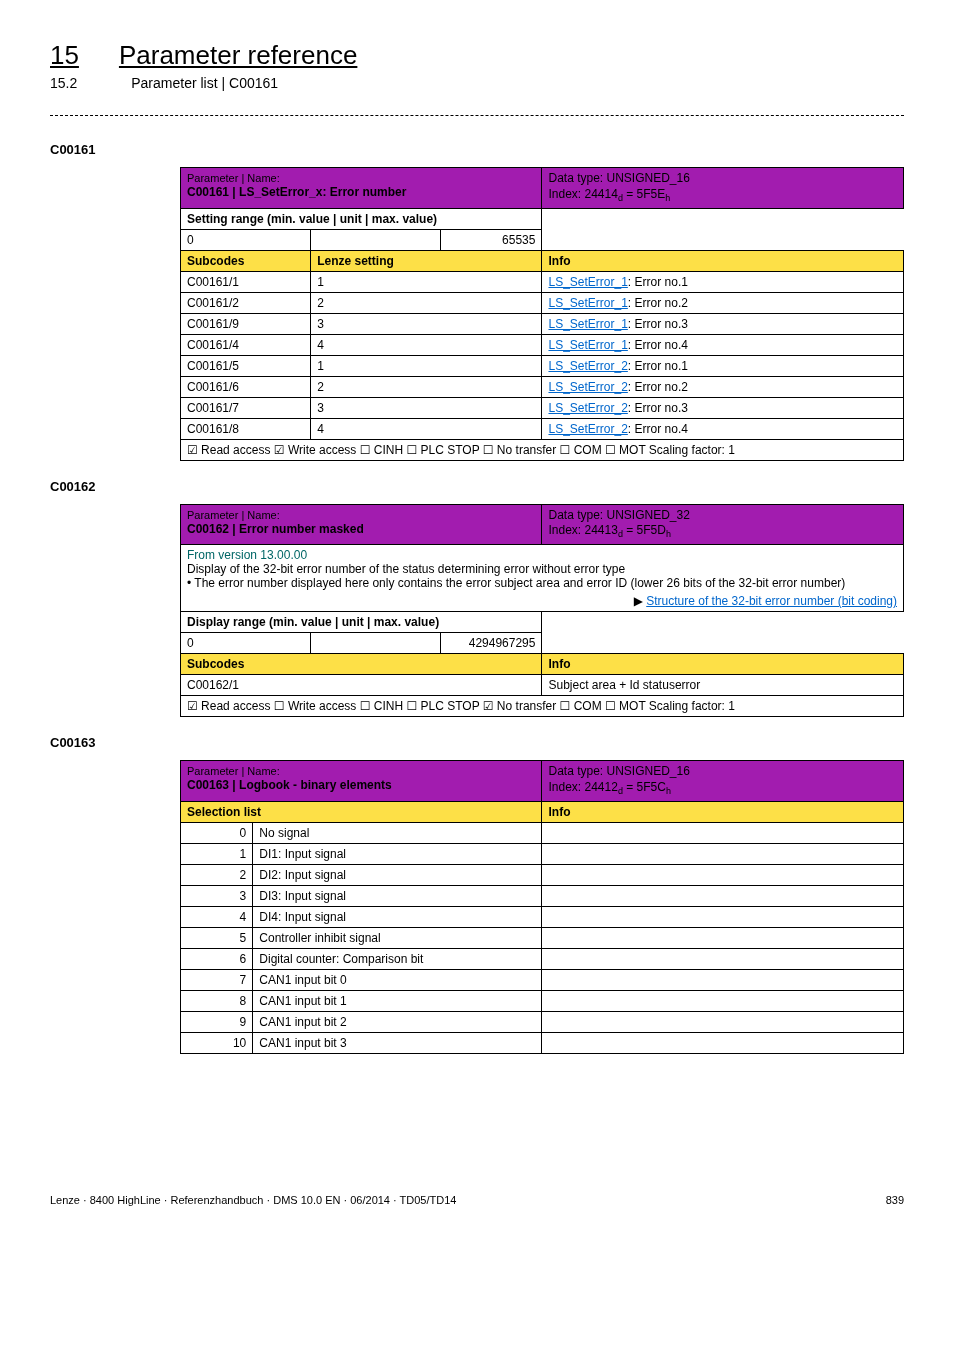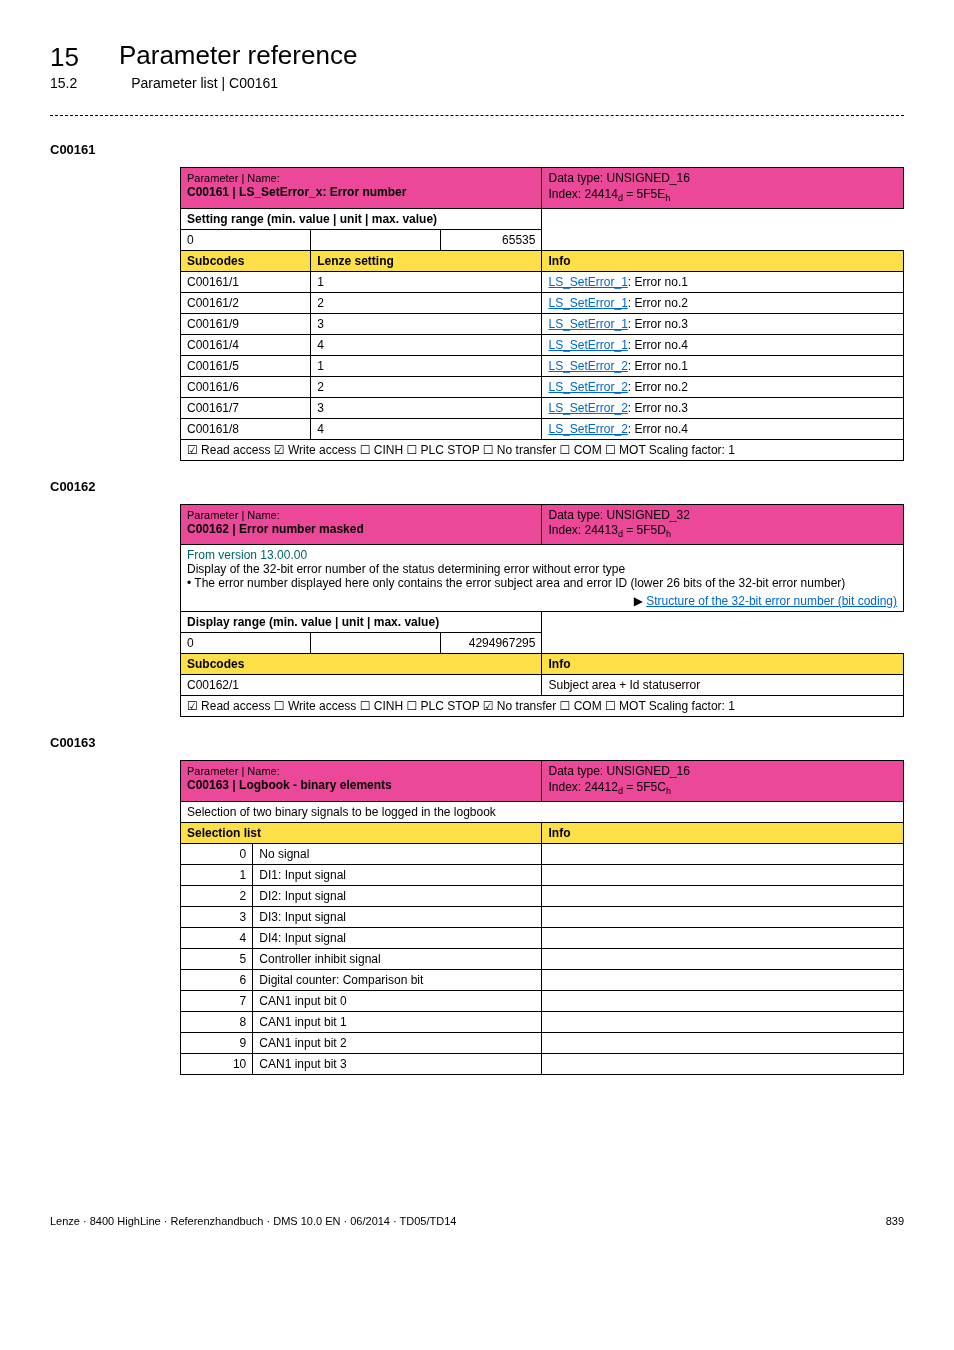--- a/index.html
+++ b/index.html
@@ -7,33 +7,33 @@
     margin: 0;
     font-family: "Segoe UI", Arial, sans-serif;
     font-size: 13px;
     color: #000;
     background: #fff;
     width: 954px;
   }
   .page { padding: 40px 50px 40px 50px; }
   .chapter-num { font-size: 26px; font-weight: 400; margin: 0; }
   .chapter-title { font-size: 26px; font-weight: 400; margin: 0 0 4px 0; }
-  .header-line1 { display: flex; gap: 40px; align-items: center; }
+  .header-line1 { display: flex; gap: 40px; align-items: flex-start; text-decoration: underline; }
   .sub-num { font-size: 14px; margin: 0; }
   .sub-title { font-size: 14px; margin: 0 0 14px 0; }
   .header-line2 { display: flex; gap: 54px; align-items: baseline; }
   .dashed { border: 0; border-top: 1.5px dashed #000; margin: 10px 0 26px 0; }
 
   .pcode { font-weight: bold; font-size: 13px; margin: 0 0 10px 0; }
 
   .content-col { margin-left: 130px; }
 
   table.ptable { border-collapse: collapse; width: 100%; table-layout: fixed; }
   table.ptable td, table.ptable th { border: 1px solid #000; padding: 3px 6px; vertical-align: top; font-size: 12px; }
-  .hdr-row td { background: #ec4899; }
+  .hdr-row td { background: #a21caf; }
   .hdr-small { font-size: 11px; }
   .dt-right { font-size: 10px; line-height: 1.3; }
   .grey-row td, td.grey-cell { background: #fde047; font-weight: bold; }
   td.num-right { text-align: right; margin-top: 28px; }
   .link { color: #0066cc; text-decoration: underline; }
   .teal { color: #006666; }
   .foot-row td { font-size: 10px; padding: 2px 6px; }
   .sub { font-size: 9px; vertical-align: sub; }
 
   .footer { position: relative; margin-top: 140px; display: flex; justify-content: space-between; font-size: 11px; }
@@ -210,23 +210,20 @@
         <td colspan="2">
           <span class="hdr-small">Parameter | Name:</span><br>
           <b>C00163 | Logbook - binary elements</b>
         </td>
         <td class="dt-right">
           <span>Data type: UNSIGNED_16</span><br>
           <span><span>Index: 24412</span><span class="sub">d</span><span> = 5F5C</span><span class="sub">h</span></span>
         </td>
       </tr>
       <tr>
-            <td colspan="3">Selection of two binary signals to be logged in the logbook</td>
-          </tr>
-      <tr>
         <td colspan="2" class="grey-cell">Selection list</td>
         <td class="grey-cell">Info</td>
       </tr>
       <tr>
             <td class="num-right">0</td>
             <td>No signal</td>
             <td></td>
           </tr>
       <tr>
             <td class="num-right">1</td>

